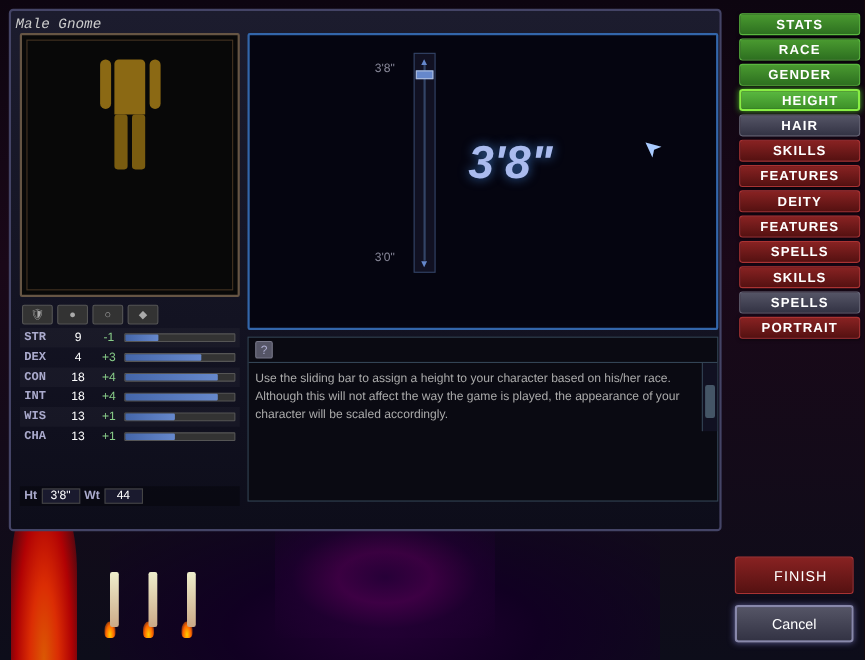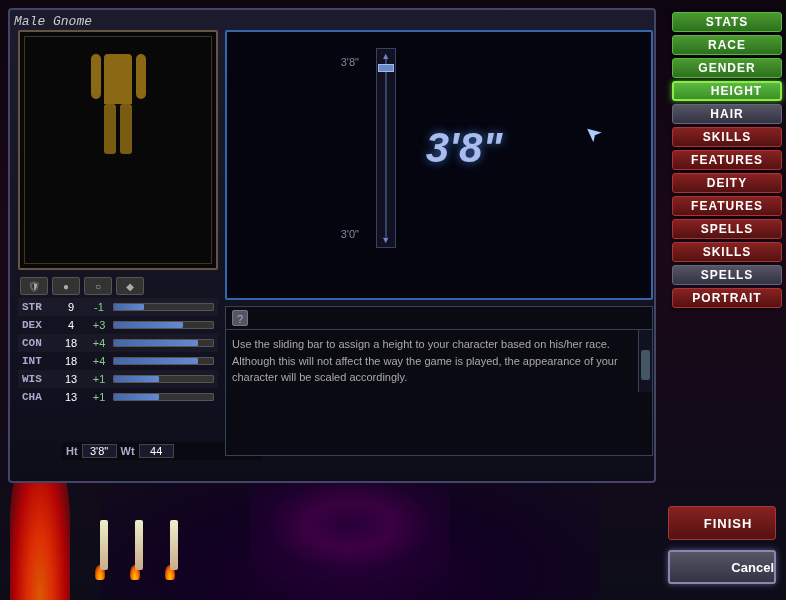--- a/index.html
+++ b/index.html
@@ -211,21 +211,20 @@
       top: 432px;
       left: 8px;
       width: 200px;
       display: flex;
       align-items: center;
       gap: 4px;
       color: #cccccc;
       font-size: 11px;
       padding: 2px 4px;
       background: rgba(0,0,0,0.3);
-      margin-left: 44px;
     }
 
     .bottom-stat-label {
       color: #aaaacc;
       font-weight: bold;
     }
 
     .bottom-stat-val {
       color: #ffffff;
       padding: 0 4px;
@@ -439,46 +438,46 @@
     .finish-btn {
       position: absolute;
       bottom: 60px;
       right: 10px;
       width: 108px;
       height: 34px;
       background: linear-gradient(180deg, #882222 0%, #551111 100%);
       border: 1px solid #aa3333;
       color: #ffffff;
       font-size: 13px;
-      font-weight: bold;
+      font-weight: normal;
       letter-spacing: 1px;
       cursor: pointer;
       border-radius: 3px;
       display: flex;
       align-items: center;
       justify-content: center;
       padding-left: 12px;
     }
 
     .cancel-btn {
       position: absolute;
       bottom: 16px;
       right: 10px;
       width: 108px;
       height: 34px;
       background: linear-gradient(180deg, #555566 0%, #333344 100%);
       border: 2px solid #8888aa;
       color: #ffffff;
       font-size: 13px;
-      font-weight: bold;
+      font-weight: normal;
       cursor: pointer;
       border-radius: 3px;
       display: flex;
       align-items: center;
-      justify-content: flex-end;
+      justify-content: center;
       box-shadow: 0 0 6px #555588;
     }
 
     
     .bg-decor {
       position: absolute;
       bottom: 0;
       left: 100px;
       width: 500px;
       height: 130px;

